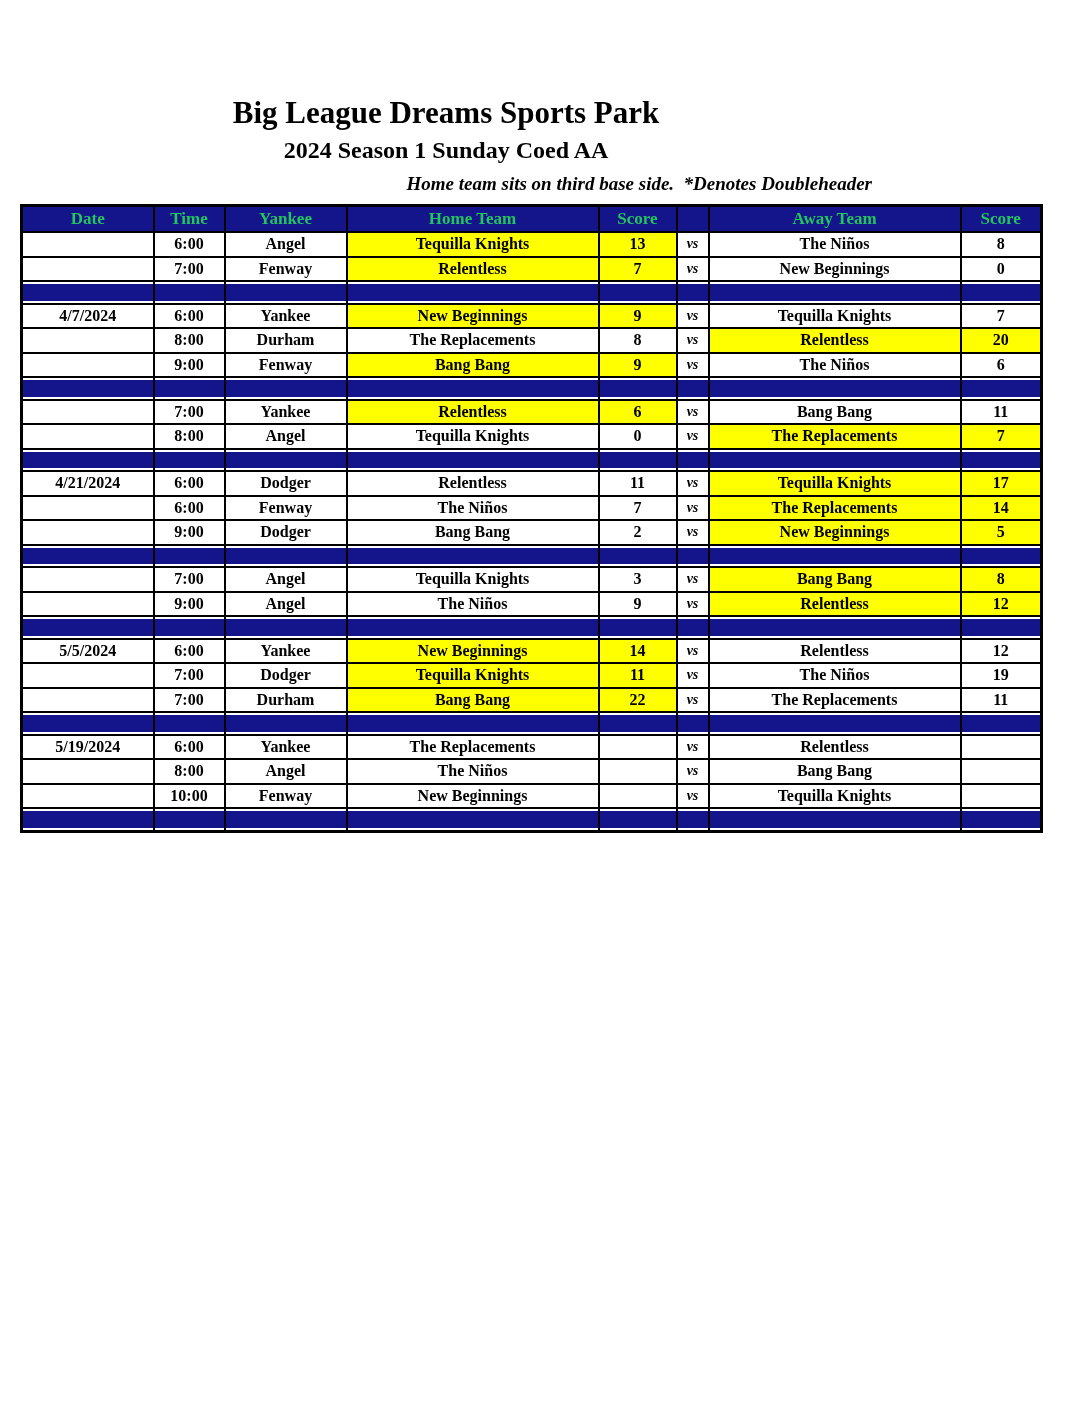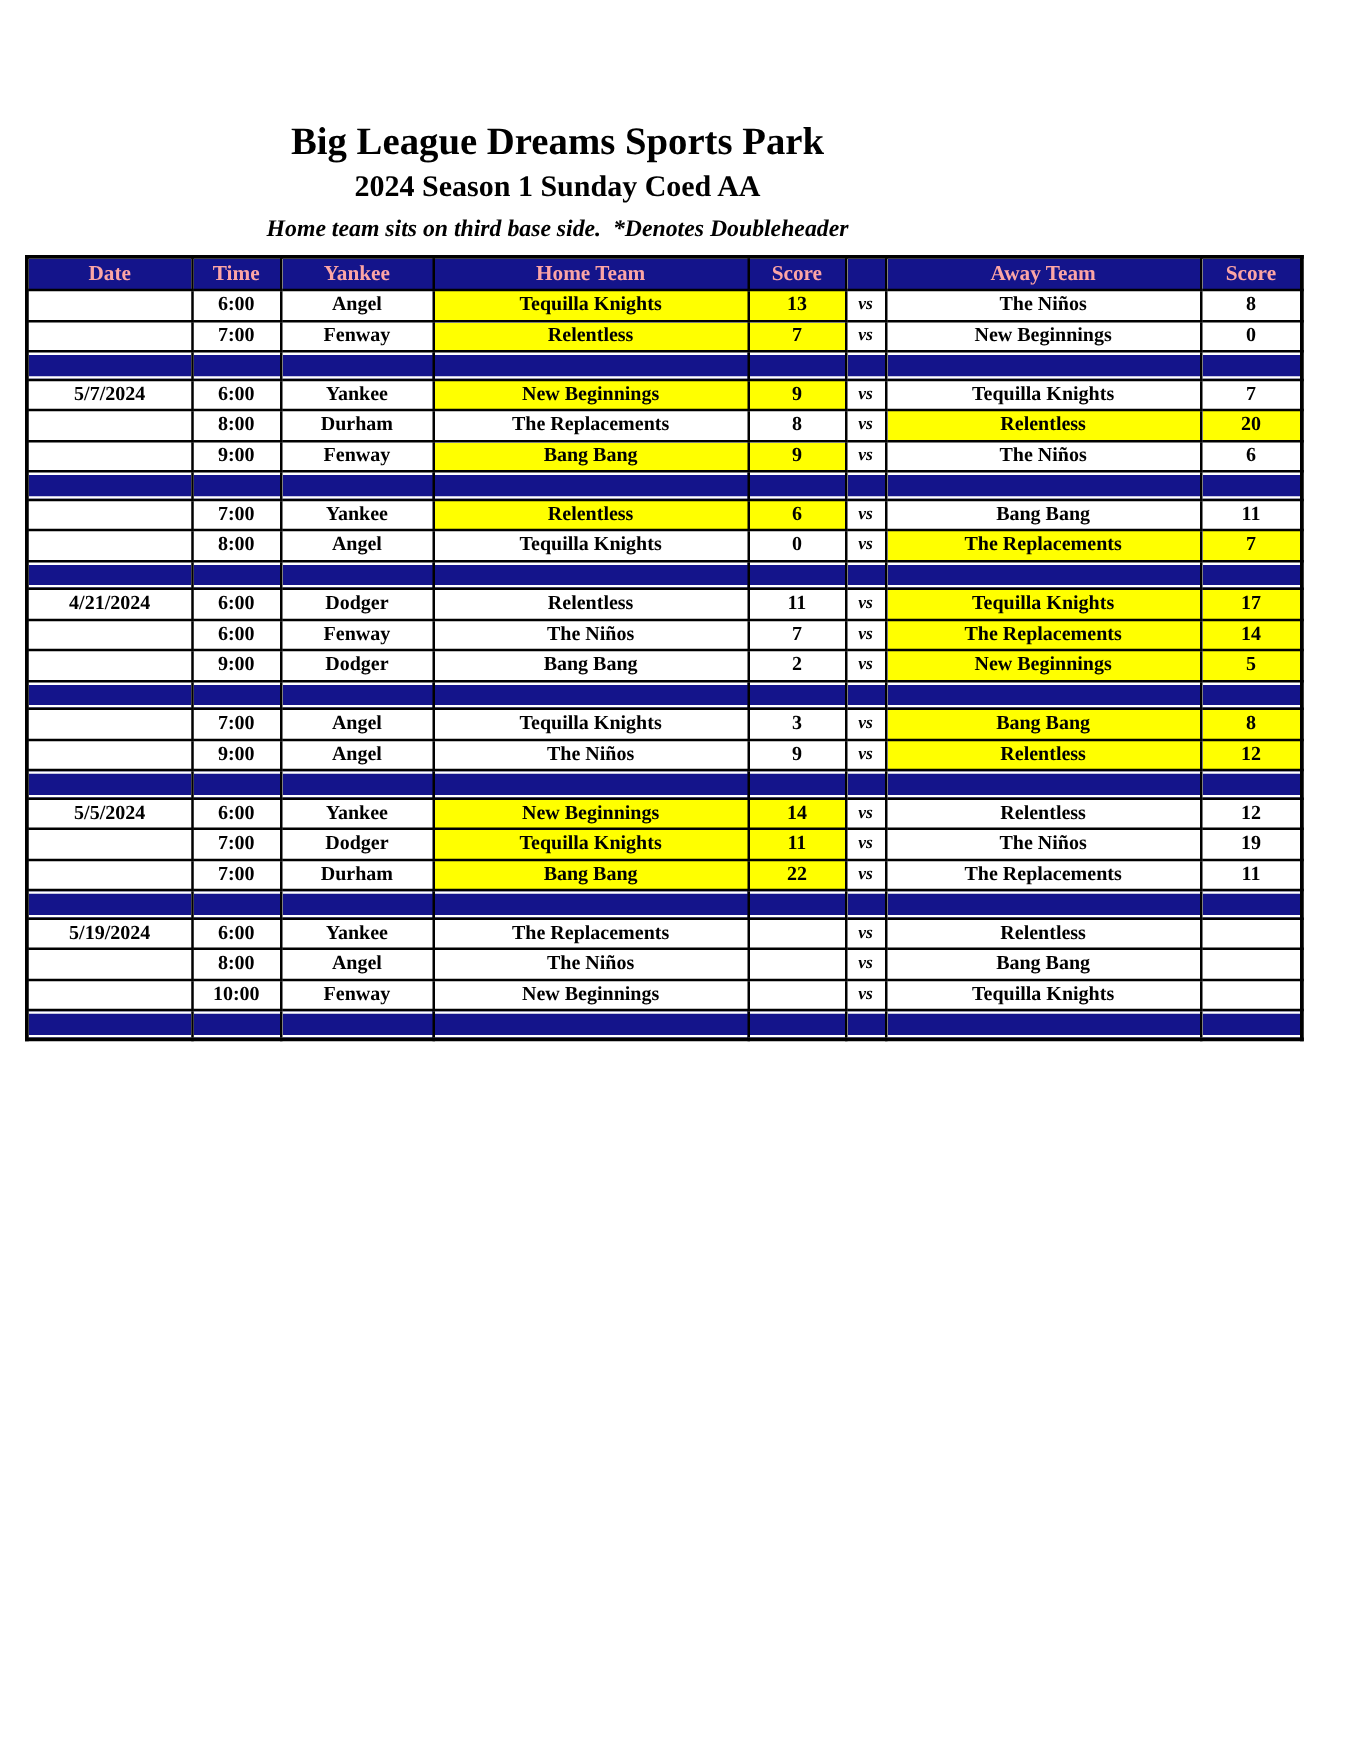--- a/index.html
+++ b/index.html
@@ -28,30 +28,31 @@
     line-height: 29px;
     font-weight: bold;
     margin: 5px 0 0 0;
   }
   .note {
     font-size: 19px;
     line-height: 23px;
     font-weight: bold;
     font-style: italic;
     margin: 7px 0 9px 0;
+    text-align: right;
   }
   table.schedule {
     border-collapse: collapse;
     table-layout: fixed;
     width: 1020px;
     border: 3px solid #000;
   }
   table.schedule th {
     background: var(--navy, #14148B);
-    color: #fca5a5;
+    color: #22c55e;
     font-size: 17px;
     font-weight: bold;
     text-align: center;
     border: 2px solid #000;
     height: 24px;
     padding: 0 2px;
     overflow: hidden;
     white-space: nowrap;
     margin-top: 12px;
   }
@@ -139,21 +140,21 @@
           <td></td>
           <td></td>
           <td></td>
           <td></td>
           <td></td>
           <td></td>
           <td></td>
           <td></td>
         </tr>
         <tr>
-          <td>5/7/2024</td>
+          <td>4/7/2024</td>
           <td>6:00</td>
           <td>Yankee</td>
           <td class="win">New Beginnings</td>
           <td class="win">9</td>
           <td class="vs">vs</td>
           <td>Tequilla Knights</td>
           <td>7</td>
         </tr>
         <tr>
           <td></td>

